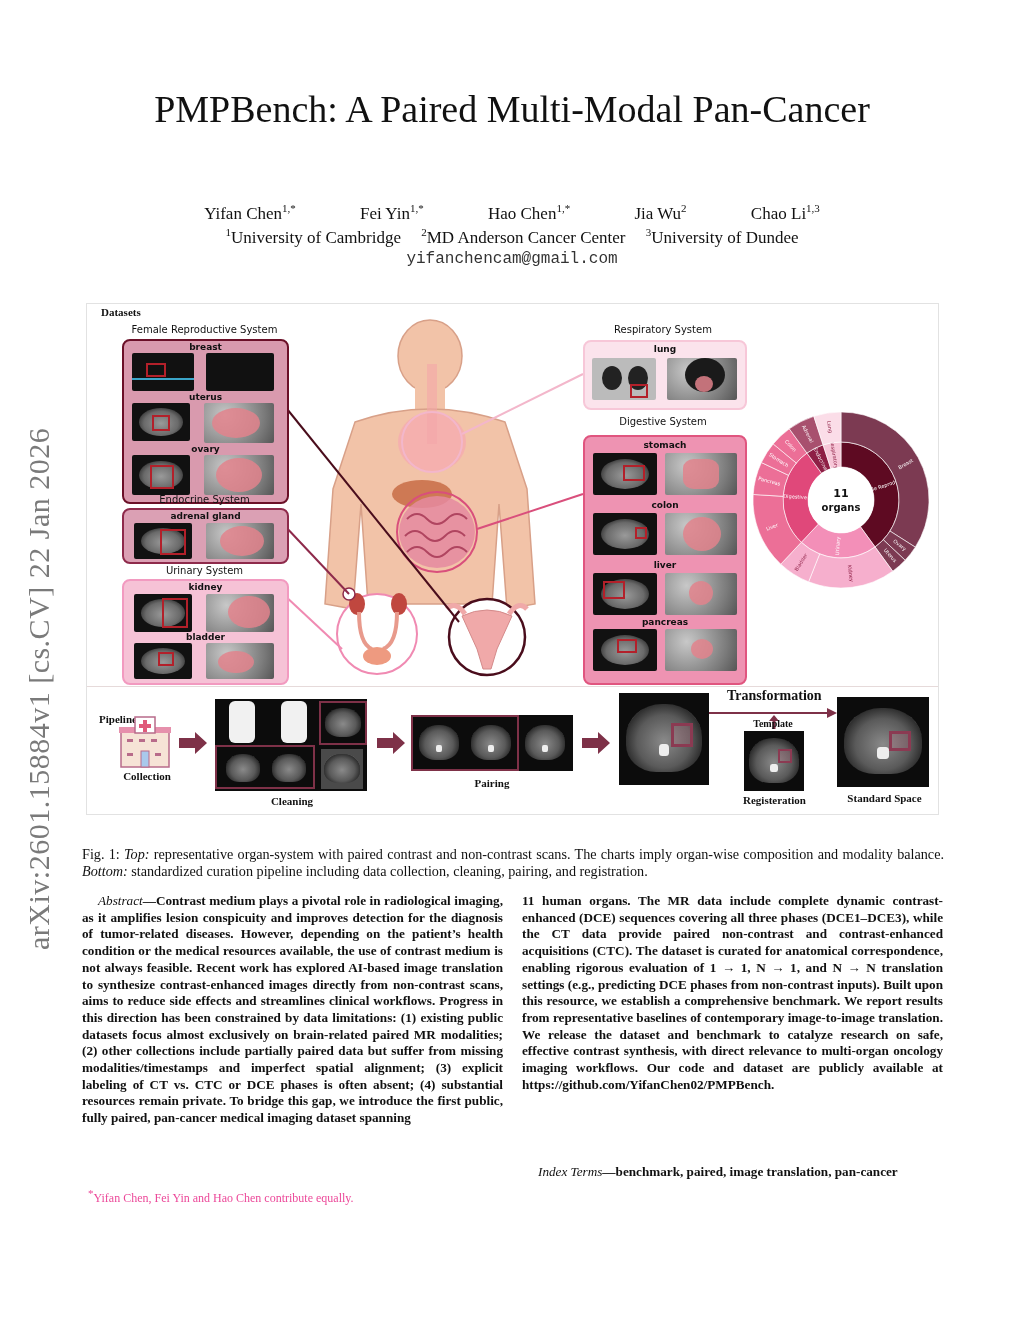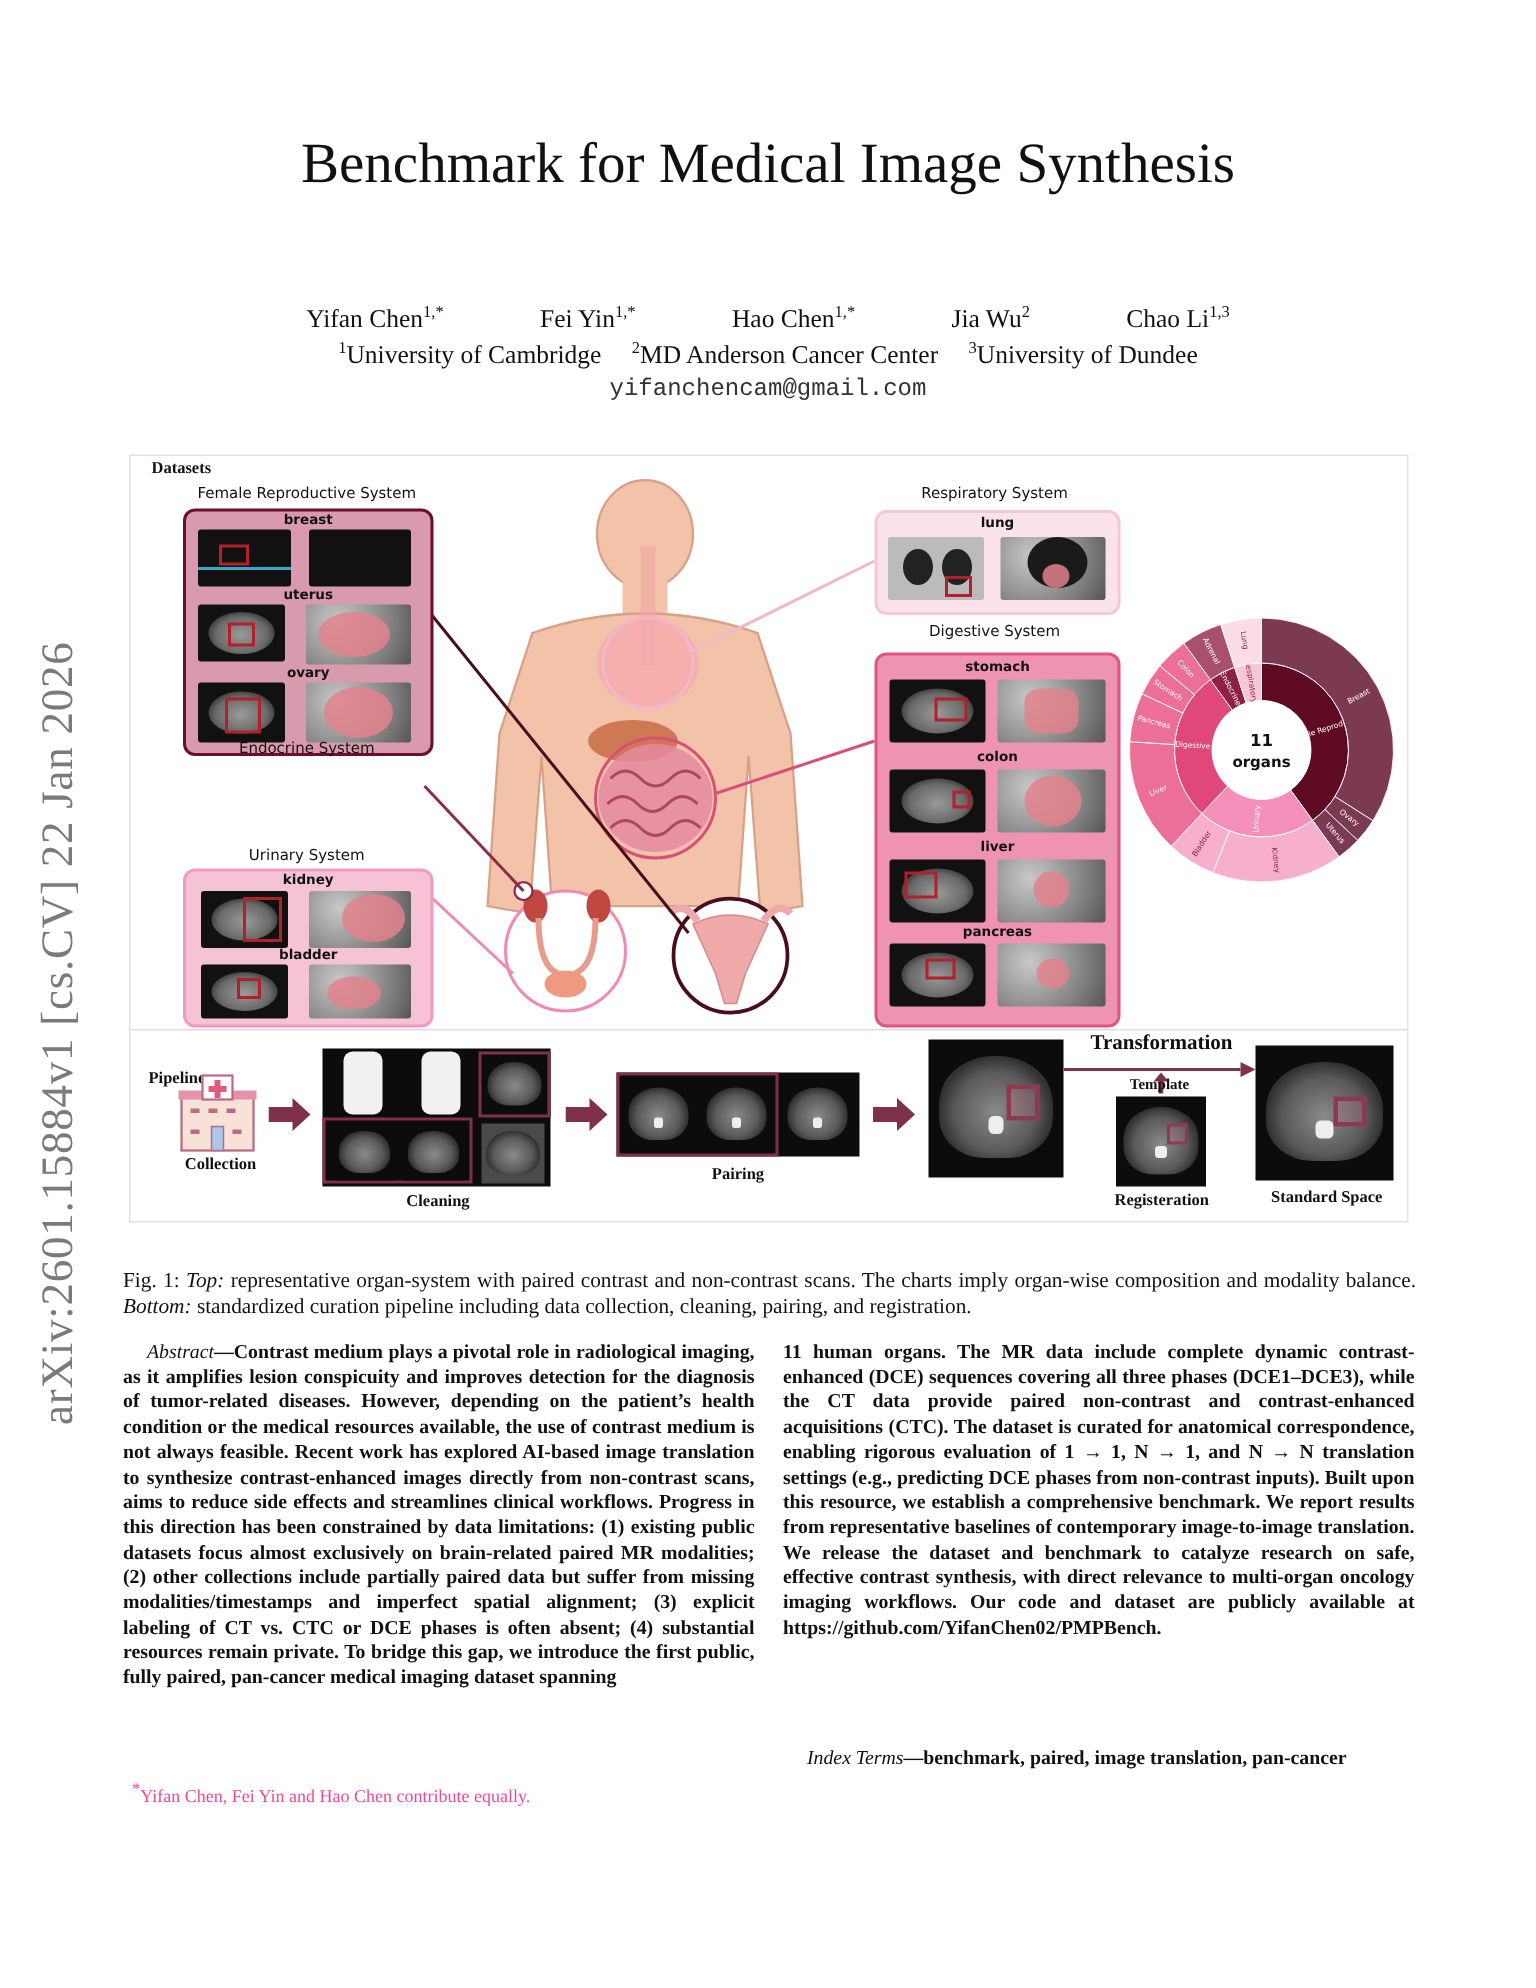--- a/index.html
+++ b/index.html
@@ -43,21 +43,21 @@
   .footnote { position:absolute; left:88px; top:1187px; font-size:12px; color:#ec4899;text-align:center; }
   .it { font-style:italic; font-weight:normal; }
   .it-b { font-style:italic; }
 </style>
 </head>
 <body>
 
 <div class="arxiv">arXiv:2601.15884v1  [cs.CV]  22 Jan 2026</div>
 
 <div class="title">
-  <div>Benchmark for Medical Image Synthesis</div>
+  <div>PMPBench: A Paired Multi-Modal Pan-Cancer</div>
 </div>
 
 <div class="authors">
   <span class="a"><span>Yifan Chen</span><sup>1,*</sup></span>
   <span class="a"><span>Fei Yin</span><sup>1,*</sup></span>
   <span class="a"><span>Hao Chen</span><sup>1,*</sup></span>
   <span class="a"><span>Jia Wu</span><sup>2</sup></span>
   <span class="a"><span>Chao Li</span><sup>1,3</sup></span>
 </div>
 <div class="affil">
@@ -128,20 +128,30 @@
       <div class="scan" style="left:8px;top:114px;width:58px;height:40px;">
           <div class="body"></div>
           <div class="roi" style="left:18px;top:10px;width:20px;height:20px;"></div>
         </div>
       <div class="zoomscan" style="left:80px;top:114px;width:70px;height:40px;">
           <div class="mask" style="left:12px;top:3px;width:46px;height:34px;"></div>
         </div>
     </div>
 
     <div class="sys-title" style="left:30px;top:190px;width:175px;">Endocrine System</div>
+    <div class="panel" style="left:35px;top:204px;width:163px;height:52px;background:#dba0b4;border:2px solid #8e2a4b;">
+      <div class="organ-lbl" style="top:1px;">adrenal gland</div>
+      <div class="scan" style="left:10px;top:13px;width:58px;height:36px;">
+          <div class="body"></div>
+          <div class="roi" style="left:26px;top:6px;width:22px;height:22px;"></div>
+        </div>
+      <div class="zoomscan" style="left:82px;top:13px;width:68px;height:36px;">
+          <div class="mask" style="left:14px;top:3px;width:44px;height:30px;"></div>
+        </div>
+    </div>
 
     <div class="sys-title" style="left:30px;top:261px;width:175px;">Urinary System</div>
     <div class="panel" style="left:35px;top:275px;width:163px;height:102px;background:#f6c2d6;border:2px solid #f29ac0;">
       <div class="organ-lbl" style="top:1px;">kidney</div>
       <div class="scan" style="left:10px;top:13px;width:58px;height:38px;">
           <div class="body"></div>
           <div class="roi" style="left:28px;top:4px;width:22px;height:26px;"></div>
         </div>
       <div class="zoomscan" style="left:82px;top:13px;width:68px;height:38px;">
           <div class="mask" style="left:22px;top:2px;width:42px;height:32px;"></div>

